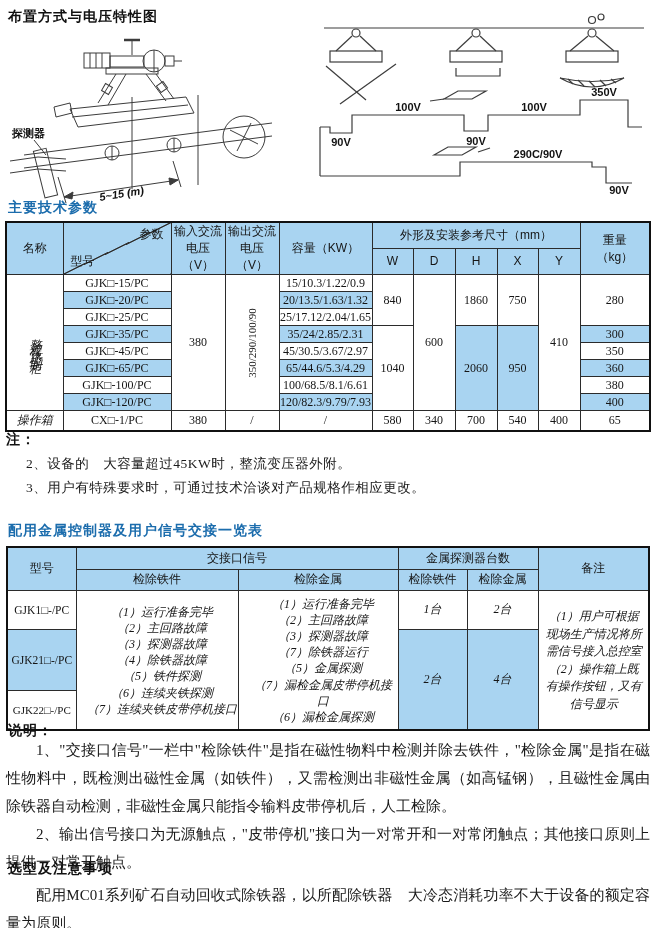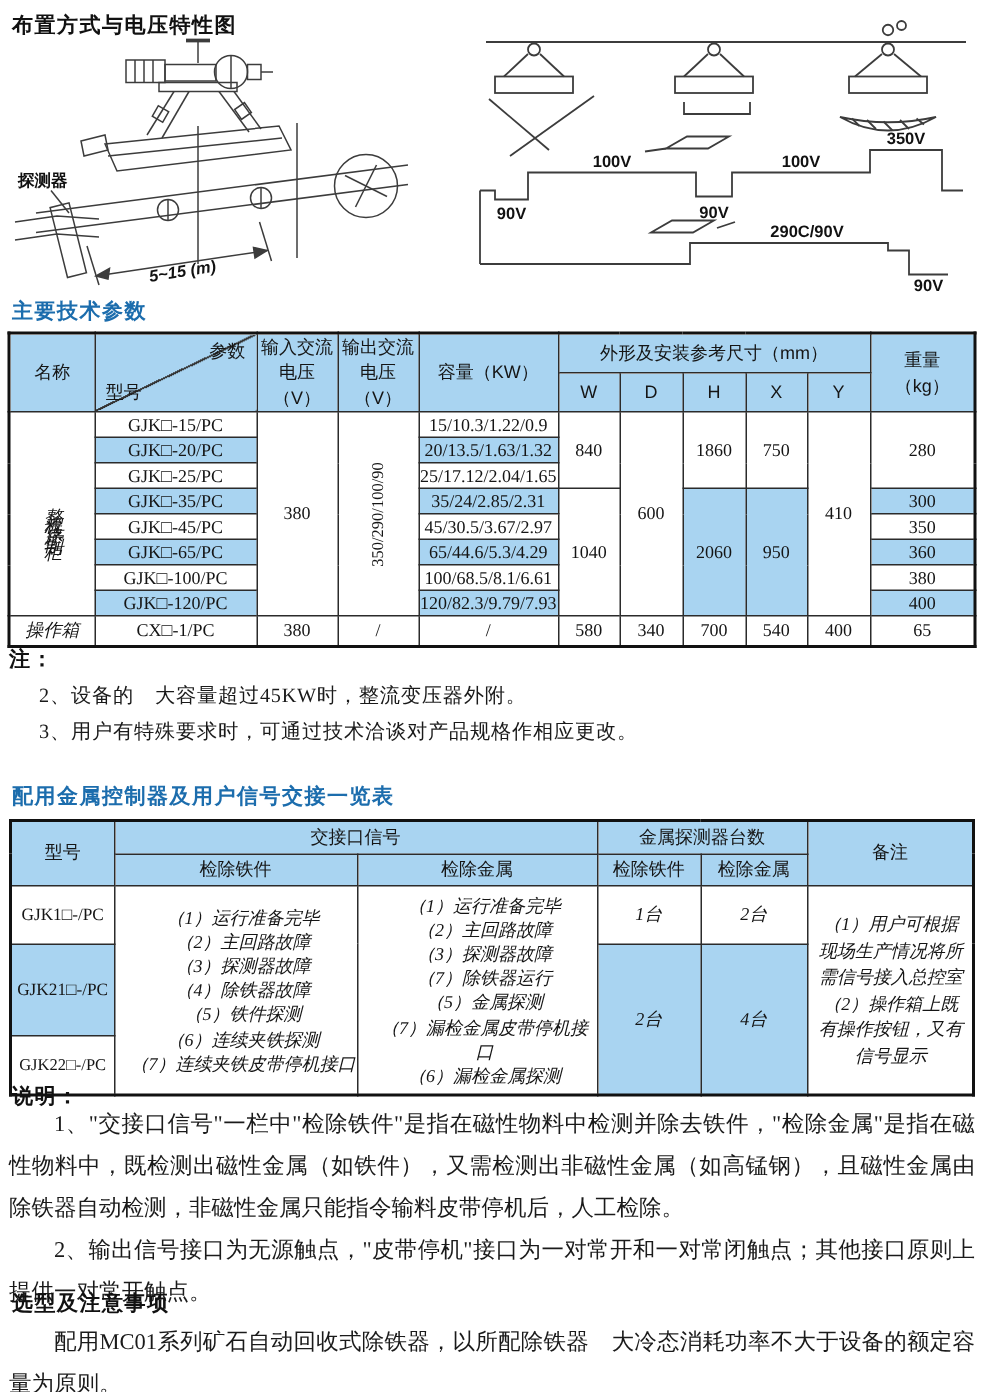--- a/index.html
+++ b/index.html
@@ -65,21 +65,21 @@
   svg text {
     font-family:"Liberation Sans",sans-serif; font-size:11px; font-weight:bold; fill:#111;
   }
   svg text.hand { font-style:italic; }
 </style>
 </head>
 <body>
 
 <div class="abs sec-head" style="top:8px; left:8px;">布置方式与电压特性图</div>
 
-<div class="abs" style="top:24px; left:8px; width:300px; height:172px;">
+<div class="abs" style="top:37px; left:8px; width:300px; height:172px;">
   <svg viewBox="0 0 300 172" width="300" height="172">
     <g stroke="#3c3c3c" fill="none" stroke-width="1">
       <line x1="124" y1="3" x2="124" y2="18"></line>
       <line x1="116" y1="3" x2="132" y2="3" stroke-width="2.5"></line>
       <rect x="76" y="16" width="26" height="15"></rect>
       <line x1="82" y1="16" x2="82" y2="31"></line>
       <line x1="88" y1="16" x2="88" y2="31"></line>
       <line x1="94" y1="16" x2="94" y2="31"></line>
       <rect x="102" y="19" width="34" height="11"></rect>
       <circle cx="146" cy="24" r="11"></circle>

